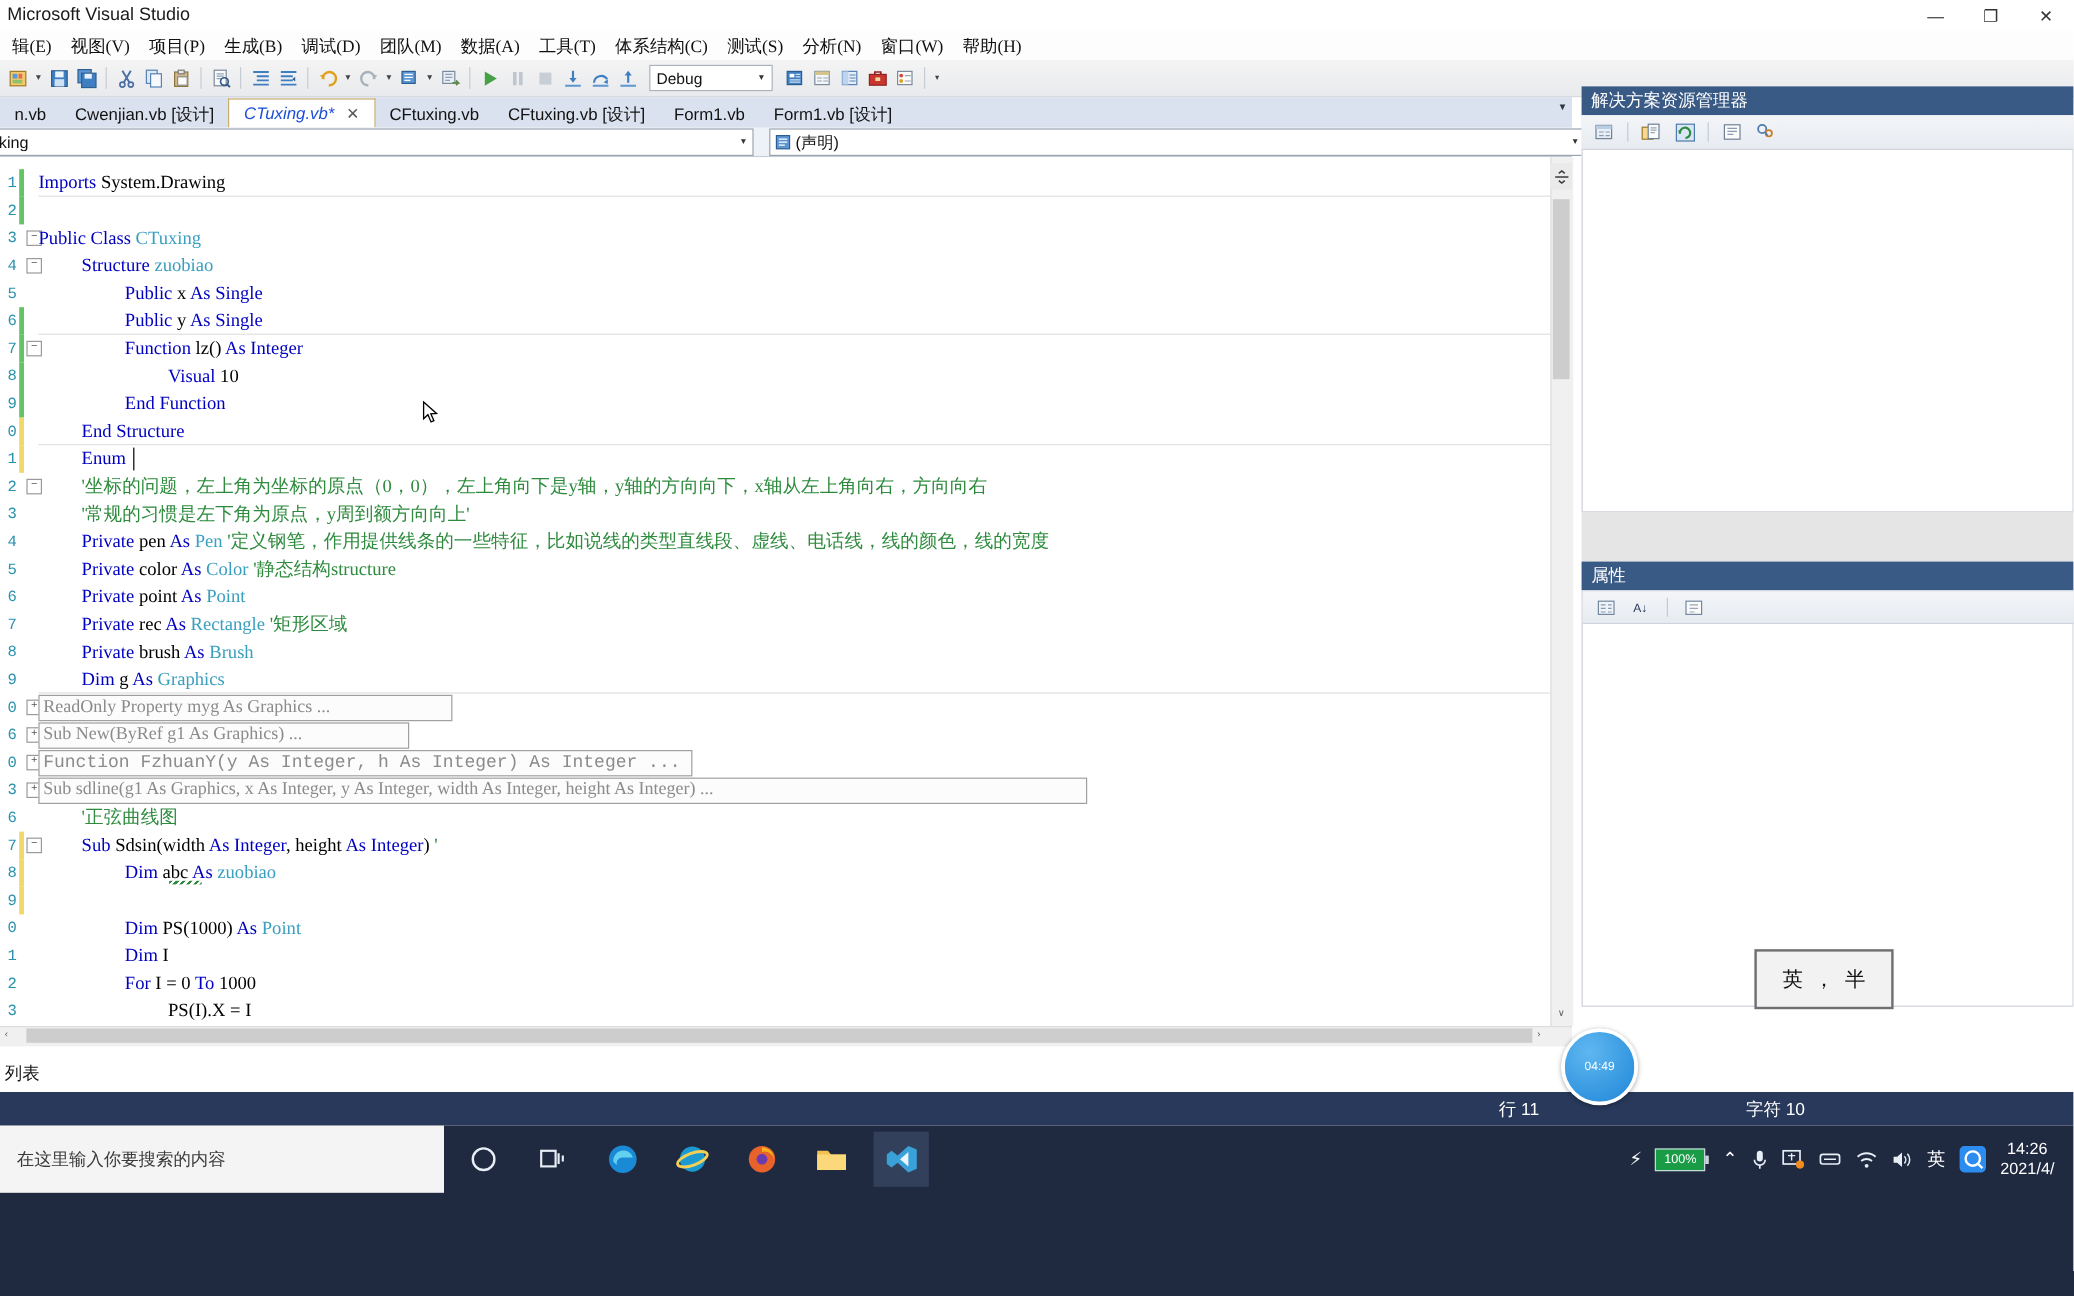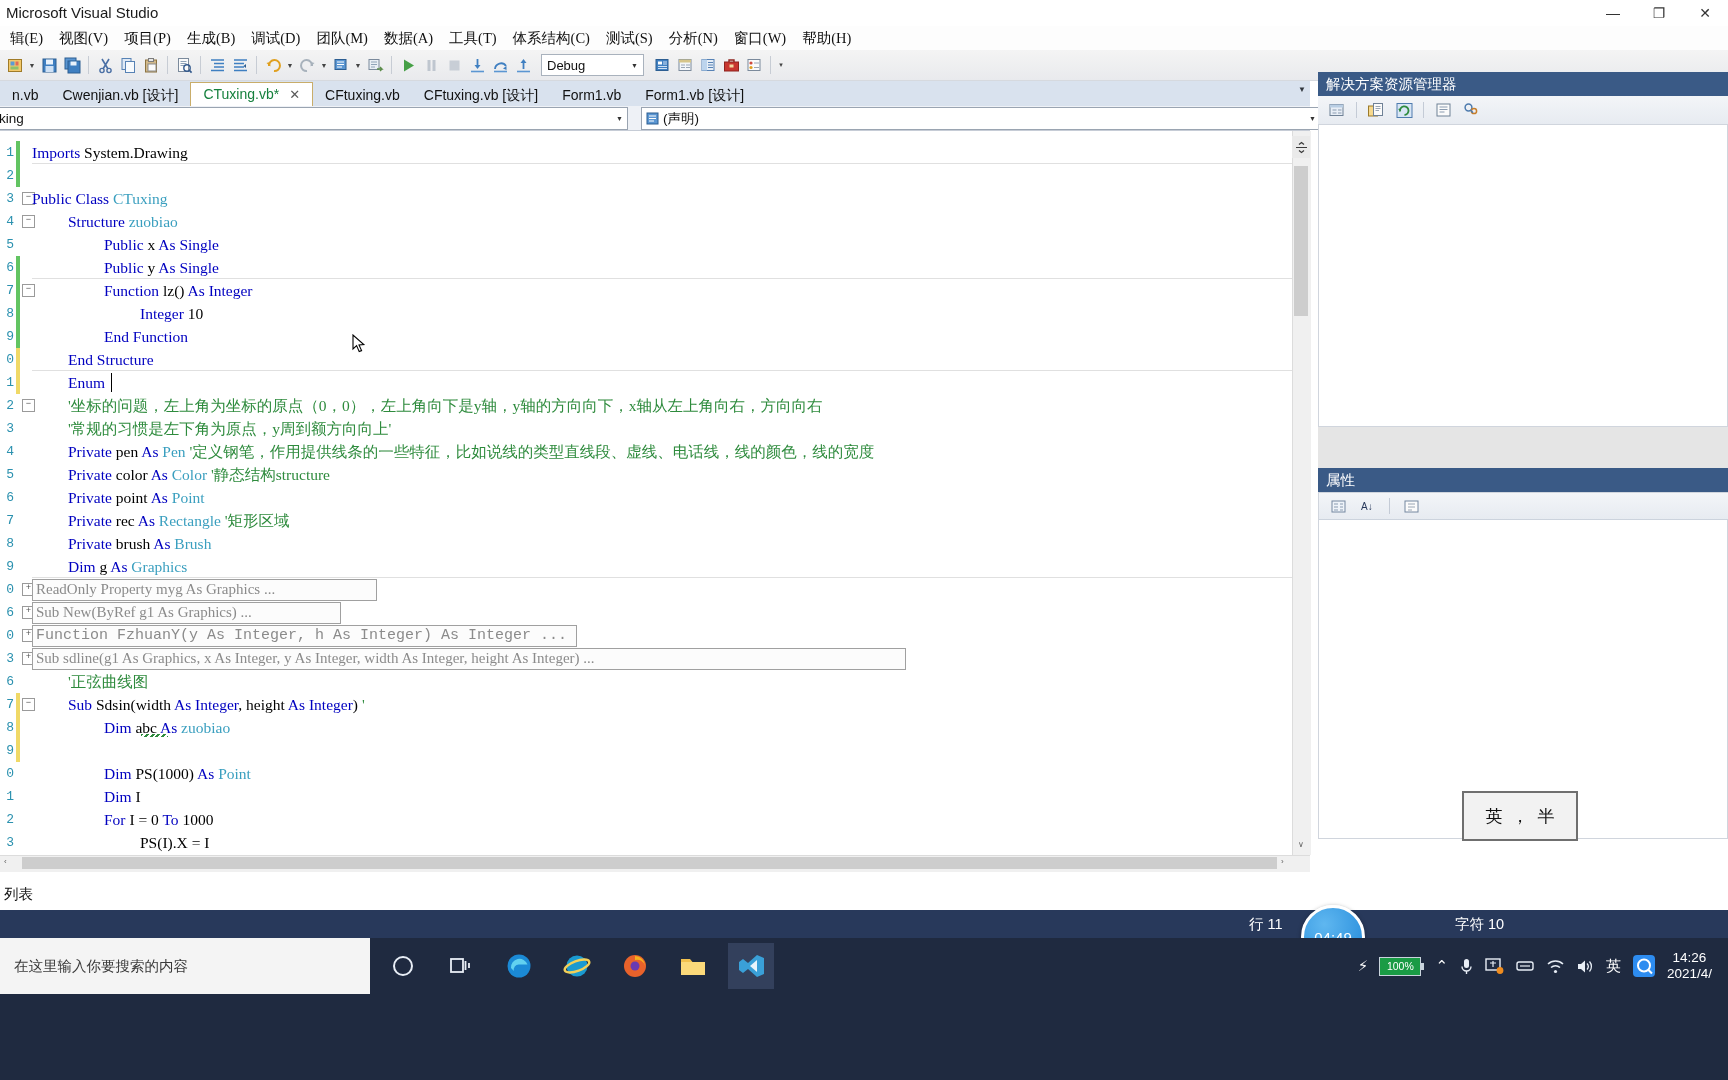--- a/index.html
+++ b/index.html
@@ -41,21 +41,21 @@
   .tb-combo .cv-arrow{font-size:7px;color:#333;padding-right:3px;}
 
   
   .tabstrip{position:absolute;left:0;top:81px;width:1310px;height:25px;
      background:#d9e2ee;border-bottom:1px solid #b9c4d4;}
   .tabs{position:absolute;left:0;top:0;display:flex;align-items:flex-end;height:25px;}
   .tab{height:22px;line-height:22px;padding:0 12px;font-size:14px;color:#111;
      background:#d9e2ee;white-space:nowrap;}
   .tab.active{background:#ffffff;border:1px solid #c9ad6a;border-bottom:none;height:24px;
      line-height:23px;position:relative;top:1px;}
-  .tab.active .tname{color:#15803d;}
+  .tab.active .tname{color:#1d4ed8;font-style:italic;}
   .tab .tclose{margin-left:10px;color:#5a5a5a;font-size:13px;}
   .tabstrip-caret{position:absolute;right:4px;top:4px;font-size:8px;color:#31363d;}
 
   
   .navbar{position:absolute;left:0;top:106px;width:1310px;height:24px;background:#eef1f6;
      border-bottom:1px solid #c6ccd6;display:flex;align-items:center;}
   .navcombo{height:21px;background:#fff;border:1px solid #9aa4b1;display:flex;align-items:center;
      justify-content:space-between;font-size:13.5px;color:#111;}
   .navcombo .ncv{padding-left:4px;overflow:hidden;white-space:nowrap;display:flex;align-items:center;gap:4px;}
   .navcombo .nca{font-size:7px;color:#333;padding-right:4px;}
@@ -131,23 +131,23 @@
      justify-content:center;gap:9px;font-size:17px;color:#111;}
 
   
   .listpanel{position:absolute;left:0;top:880px;width:1310px;height:30px;background:#fff;}
   .listpanel .lp-title{position:absolute;left:4px;top:5px;font-size:14.5px;color:#111;}
 
   
   .statusbar{position:absolute;left:0;top:910px;width:1728px;height:28px;background:#28395b;
      color:#fff;font-size:14.5px;}
   .st-item{position:absolute;top:5px;white-space:nowrap;}
-  .timer-bubble{position:absolute;left:1301px;top:905px;width:58px;height:58px;border-radius:50%;
+  .timer-bubble{position:absolute;left:1301px;top:857px;width:58px;height:58px;border-radius:50%;
      background:radial-gradient(circle at 35% 28%,#5fb7f0,#1e86d8);
-     border:3px solid #ffffff;color:#fff;font-size:15px;
+     border:3px solid #ffffff;color:#fff;font-size:10px;
      display:flex;align-items:center;justify-content:center;
      box-shadow:0 1px 4px rgba(0,0,0,.35);}
 
   
   .taskbar{position:absolute;left:0;top:938px;width:1728px;height:142px;background:#1f2a40;}
   .tb-search{position:absolute;left:0;top:0;width:370px;height:56px;background:#f4f4f4;
      display:flex;align-items:center;padding-left:14px;box-sizing:border-box;
      font-size:14.5px;color:#3a3a3a;}
   .tb-apps{position:absolute;left:370px;top:0;height:56px;display:flex;align-items:center;gap:12px;
      padding-left:10px;}
@@ -421,21 +421,21 @@
         <div class="ln" style="top: 129px;">6</div>
         <div class="chg saved" style="top: 125px; height: 23px;"></div>
         <div class="codeline" style="top: 125px; left: 104px;"><span class="kw">Public </span><span class="plain">y </span><span class="kw">As Single</span></div>
         <div class="sep-h" style="top: 147px;"></div>
         <div class="ln" style="top: 152px;">7</div>
         <div class="chg saved" style="top: 148px; height: 23px;"></div>
         <div class="fold" style="top: 153px;">−</div>
         <div class="codeline" style="top: 148px; left: 104px;"><span class="kw">Function </span><span class="plain">lz() </span><span class="kw">As Integer</span></div>
         <div class="ln" style="top: 175px;">8</div>
         <div class="chg saved" style="top: 171px; height: 23px;"></div>
-        <div class="codeline" style="top: 171px; left: 140px;"><span class="kw">Integer </span><span class="num">10</span></div>
+        <div class="codeline" style="top: 171px; left: 140px;"><span class="kw">Visual </span><span class="num">10</span></div>
         <div class="ln" style="top: 198px;">9</div>
         <div class="chg saved" style="top: 194px; height: 23px;"></div>
         <div class="codeline" style="top: 194px; left: 104px;"><span class="kw">End Function</span></div>
         <div class="ln" style="top: 221px;">0</div>
         <div class="chg unsaved" style="top: 217px; height: 23px;"></div>
         <div class="codeline" style="top: 217px; left: 68px;"><span class="kw">End Structure</span></div>
         <div class="sep-h" style="top: 239px;"></div>
         <div class="ln" style="top: 244px;">1</div>
         <div class="chg unsaved" style="top: 240px; height: 23px;"></div>
         <div class="codeline" style="top: 240px; left: 68px;"><span class="kw">Enum </span></div>

